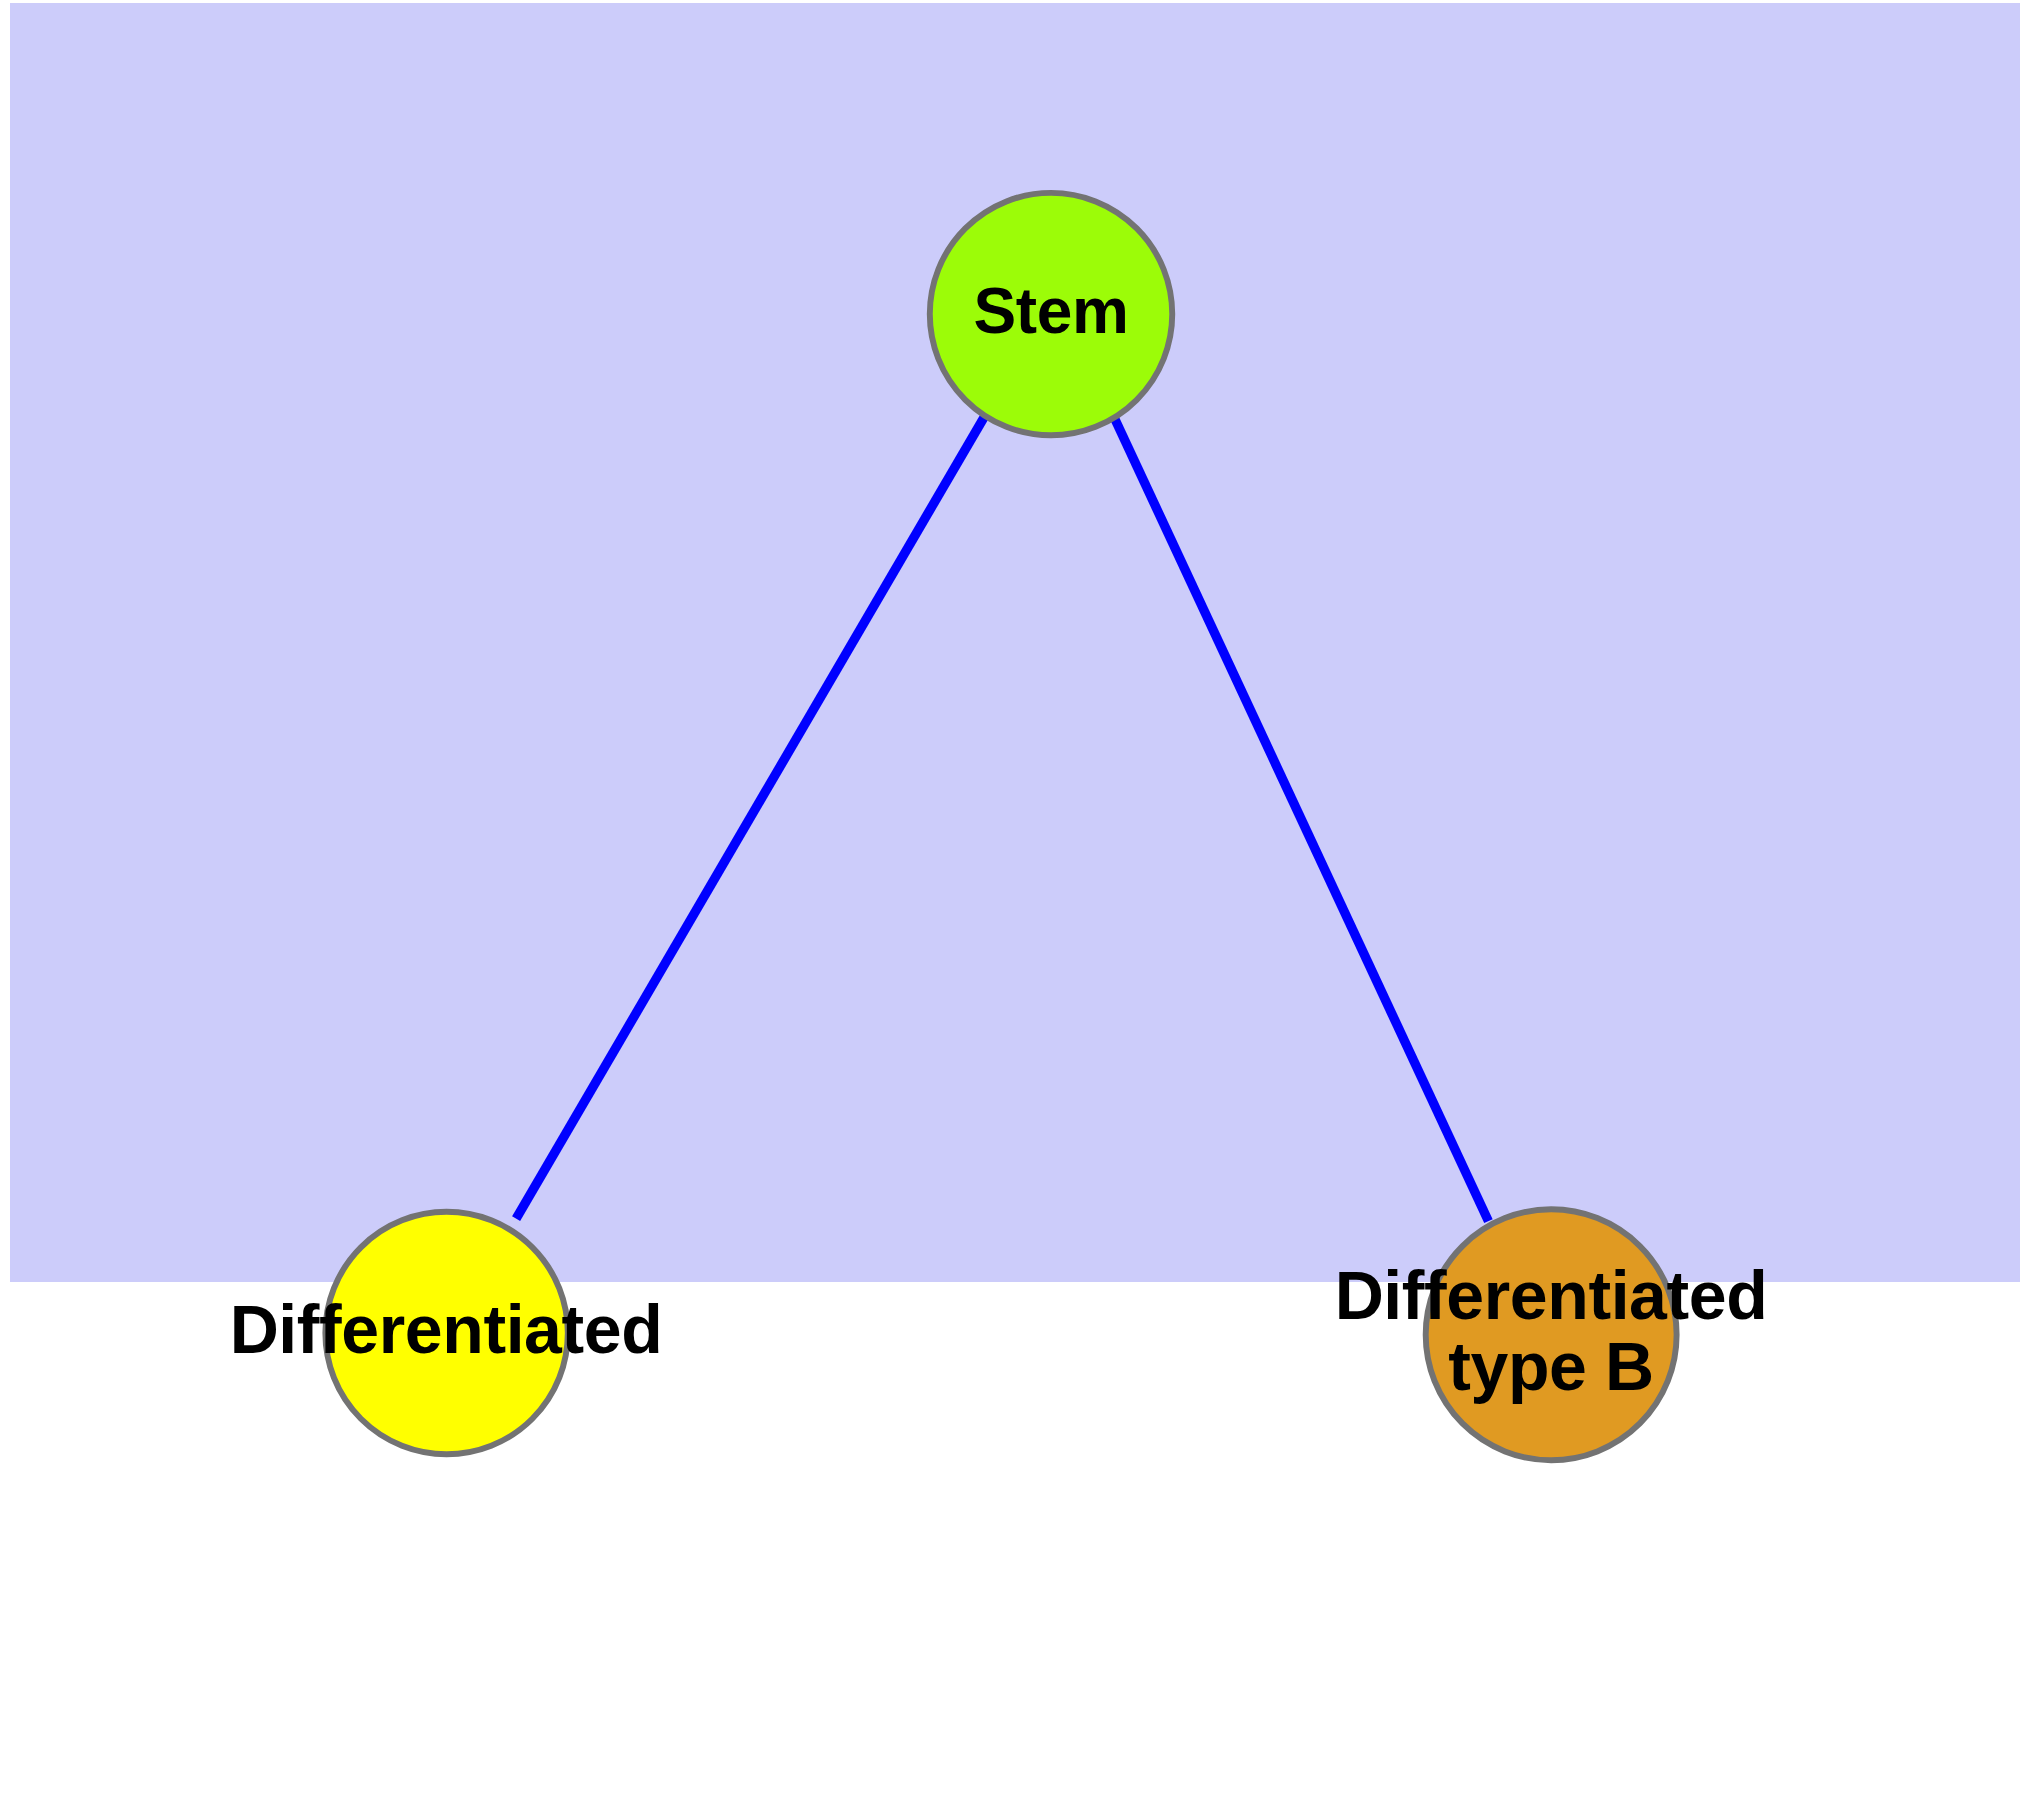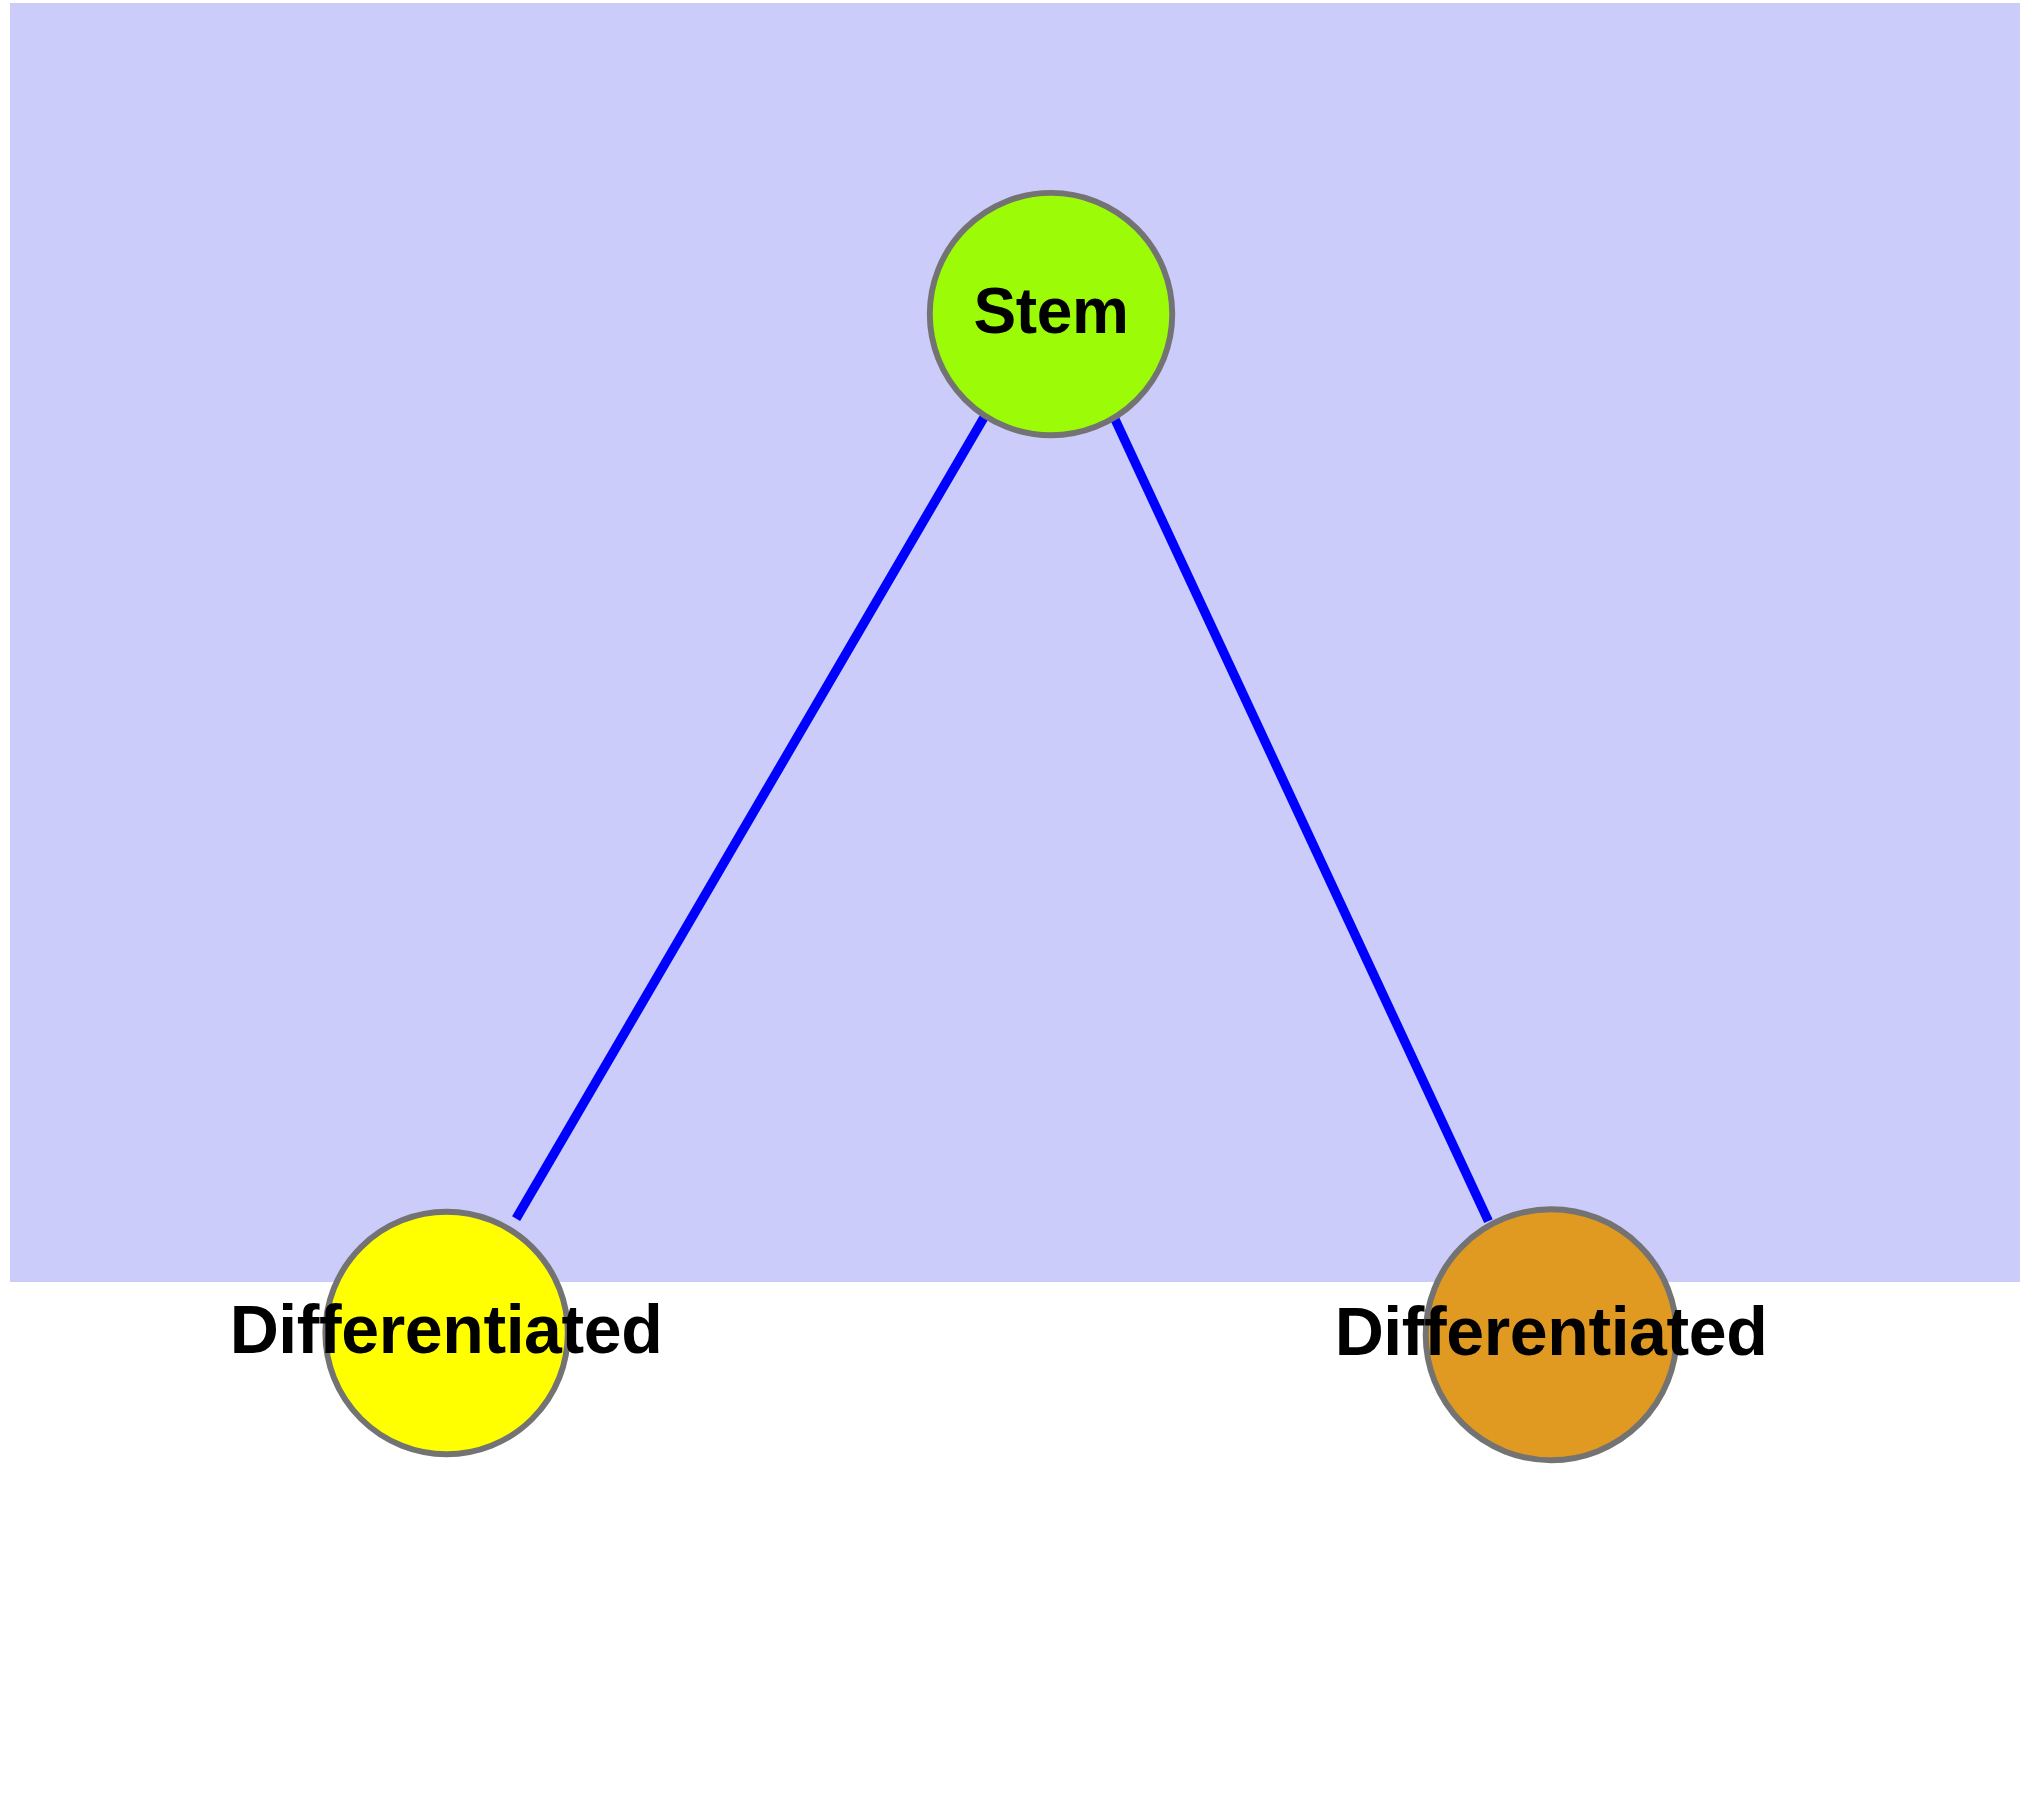--- a/index.html
+++ b/index.html
@@ -74,17 +74,17 @@
 
       <circle cx="1228" cy="367" r="143" fill="#9cfc08" stroke="#737373" stroke-width="7"></circle>
       <circle cx="515" cy="1569" r="143" fill="#ffff00" stroke="#737373" stroke-width="7"></circle>
       <circle cx="1818" cy="1571" r="148" fill="#e09a22" stroke="#737373" stroke-width="7"></circle>
     </svg>
 
     <div class="node-label" id="label-stem">Stem</div>
 
     <div class="node-label" id="label-type-a"><span>Differentiated</span><br></div>
 
-    <div class="node-label" id="label-type-b"><span>Differentiated</span><br></div>
+    <div class="node-label" id="label-type-b"><span>Differentiated</span><br><span>type B</span></div>
 
   </div>
 </div>
 
 
 </body></html>

